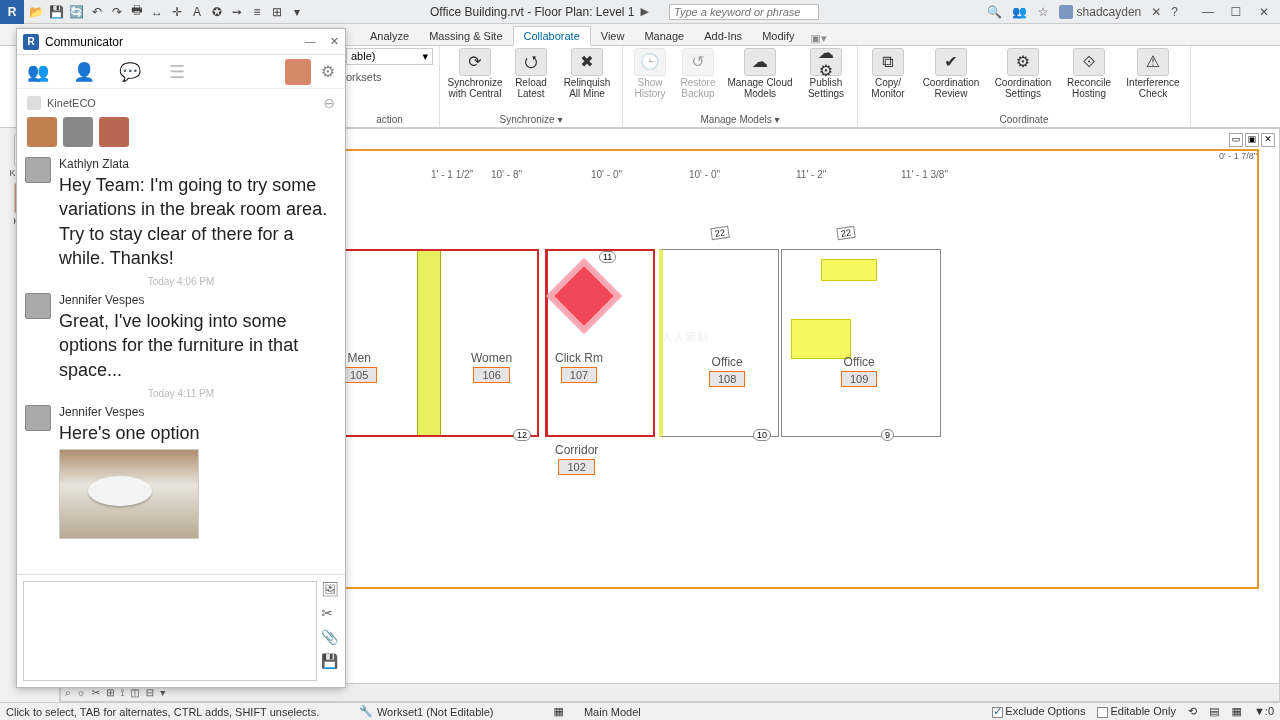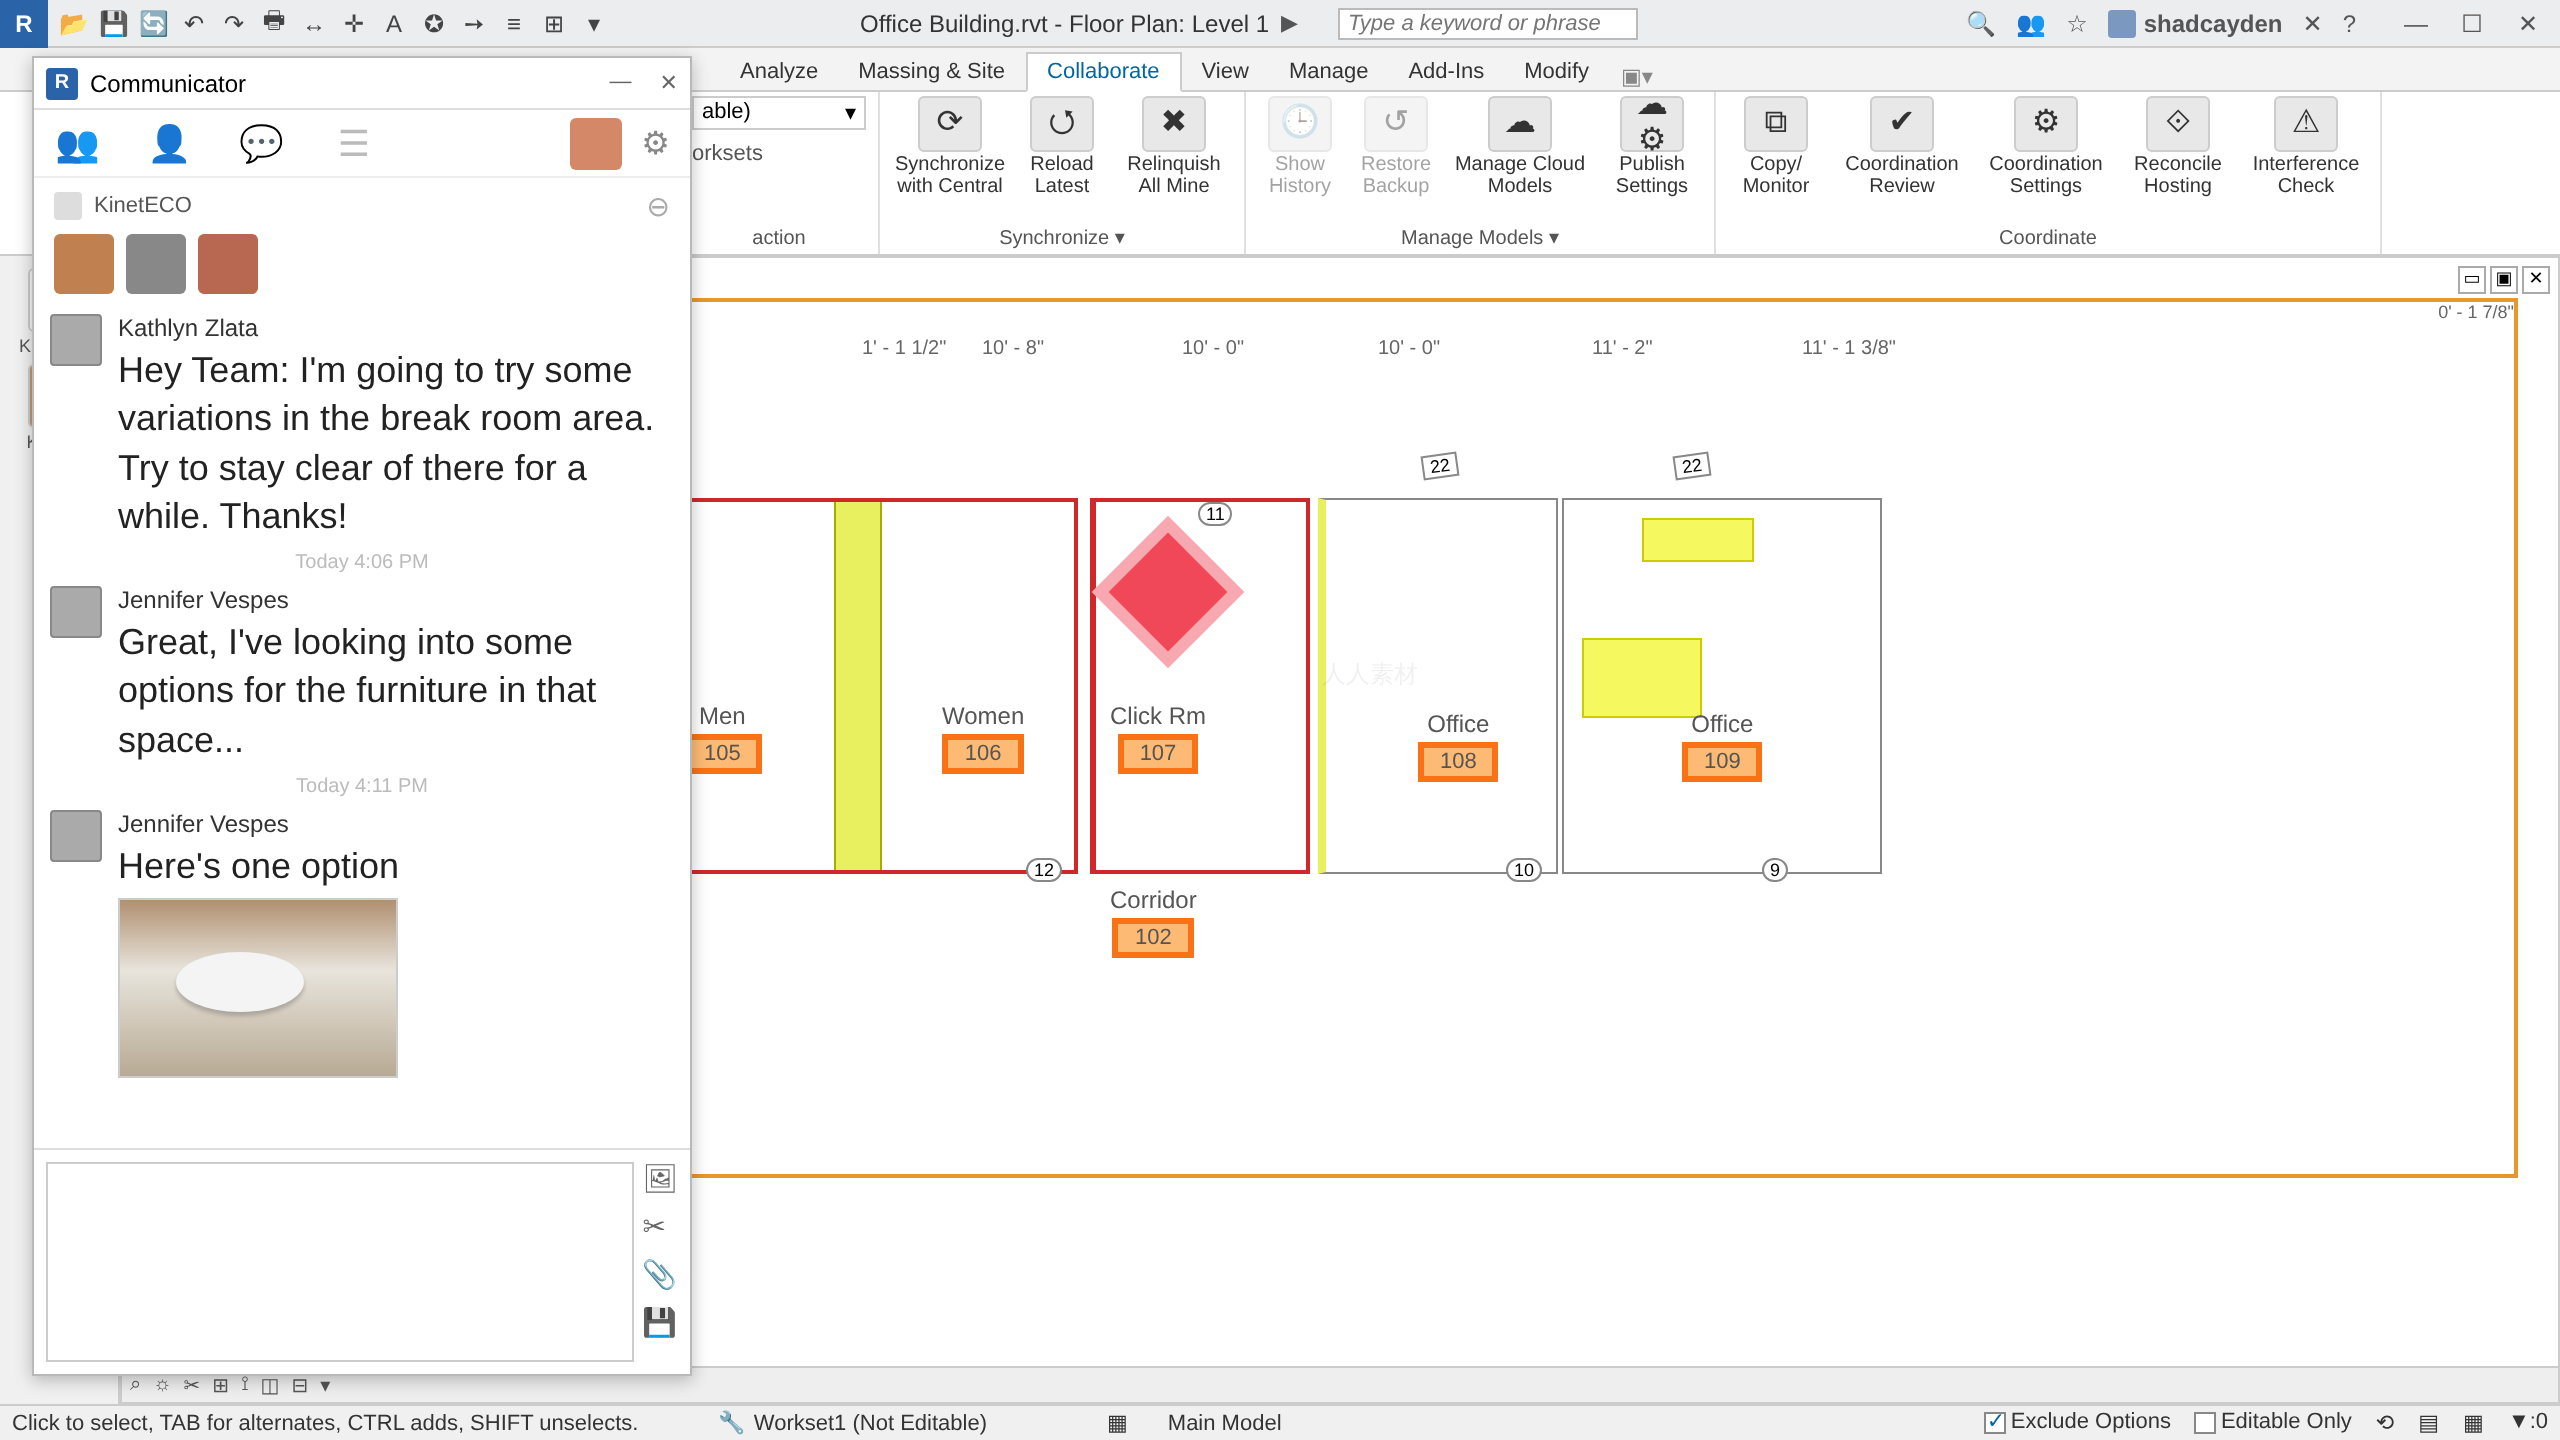--- a/index.html
+++ b/index.html
@@ -5,21 +5,21 @@
 * { margin:0; padding:0; box-sizing:border-box; font-family:"Segoe UI",Arial,sans-serif; }
 body { width:1280px; height:720px; overflow:hidden; background:#fff; font-size:11px; position:relative; }
 .titlebar { height:24px; background:#ecedef; display:flex; align-items:center; border-bottom:1px solid #ccc; }
 .app-btn { width:24px; height:24px; background:#2b63a8; color:#fff; display:flex; align-items:center; justify-content:center; font-weight:bold; font-size:12px; }
 .qat { display:flex; align-items:center; gap:2px; padding:0 4px; }
 .qat span { width:18px; height:18px; display:flex; align-items:center; justify-content:center; color:#444; font-size:12px; cursor:pointer; }
 .doc-title { margin-left:120px; font-size:12px; color:#333; }
 .search-box { margin-left:20px; border:1px solid #bbb; padding:1px 4px; width:150px; font-style:italic; color:#888; font-size:11px; background:#fff; }
 .title-right { margin-left:auto; display:flex; align-items:center; gap:10px; padding-right:4px; }
 .title-right span { font-size:12px; color:#555; cursor:pointer; }
-.user-tag { display:flex; align-items:center; gap:4px;font-weight:bold; }
+.user-tag { display:flex; align-items:center; gap:4px; }
 .avatar-sm { width:14px; height:14px; background:#7a98c0; border-radius:2px; }
 .win-btns { display:flex; gap:4px; margin-left:8px; }
 .win-btns span { width:24px; text-align:center; }
 .tabs { height:22px; background:#f3f3f3; display:flex; align-items:flex-end; padding-left:360px; border-bottom:1px solid #ccc; }
 .tab { padding:3px 10px; font-size:11px; color:#333; cursor:pointer; }
 .tab.active { background:#fff; border:1px solid #ccc; border-bottom:1px solid #fff; color:#0066a1; margin-bottom:-1px; }
 .ribbon { height:82px; background:#fff; display:flex; border-bottom:1px solid #ccc; padding-left:340px; }
 .rib-group { display:flex; flex-direction:column; align-items:center; justify-content:space-between; border-right:1px solid #e0e0e0; padding:2px 6px; }
 .rib-btns { display:flex; gap:6px; }
 .rib-btn { display:flex; flex-direction:column; align-items:center; width:58px; cursor:pointer; text-align:center; font-size:10px; color:#333; line-height:1.1; }
@@ -58,21 +58,21 @@
 .msg .body { flex:1; }
 .msg .name { font-size:12px; color:#333; margin-bottom:2px; }
 .msg .text { font-size:18px; color:#222; line-height:1.35; }
 .timestamp { text-align:center; color:#bbb; font-size:10px; margin:6px 0; }
 .msg-img { width:140px; height:90px; margin-top:4px; border:1px solid #ccc; background:linear-gradient(180deg,#b09070 0%,#e8e4dc 40%,#b8aa94 100%); position:relative; }
 .msg-img::after { content:""; position:absolute; left:28px; top:26px; width:64px; height:30px; background:#f4f4f4; border-radius:50%; box-shadow:0 2px 2px rgba(0,0,0,.2); }
 .compose { border-top:1px solid #ddd; padding:6px; display:flex; gap:4px; }
 .compose textarea { flex:1; height:100px; border:1px solid #ccc; resize:none; font-size:12px; padding:4px; }
 .compose .cicons { display:flex; flex-direction:column; gap:8px; color:#666; font-size:14px; }
 .room-lbl { position:absolute; font-size:12px; color:#555; text-align:center; }
-.room-num { display:inline-block; border:3px solid #f97316; padding:1px 8px; margin-top:2px; background:#fdba74; font-size:11px; }
+.room-num { display:inline-block; border:1px solid #f97316; padding:1px 8px; margin-top:2px; background:#e5e5e5; font-size:11px; }
 .wm { position:absolute; color:rgba(0,0,0,0.06); font-size:12px; pointer-events:none;font-family:Liberation Mono, monospace; }
 </style>
 </head>
 <body>
 
 <div class="titlebar">
   <div class="app-btn">R</div>
   <div class="qat">
     <span>📂</span>
     <span>💾</span>

